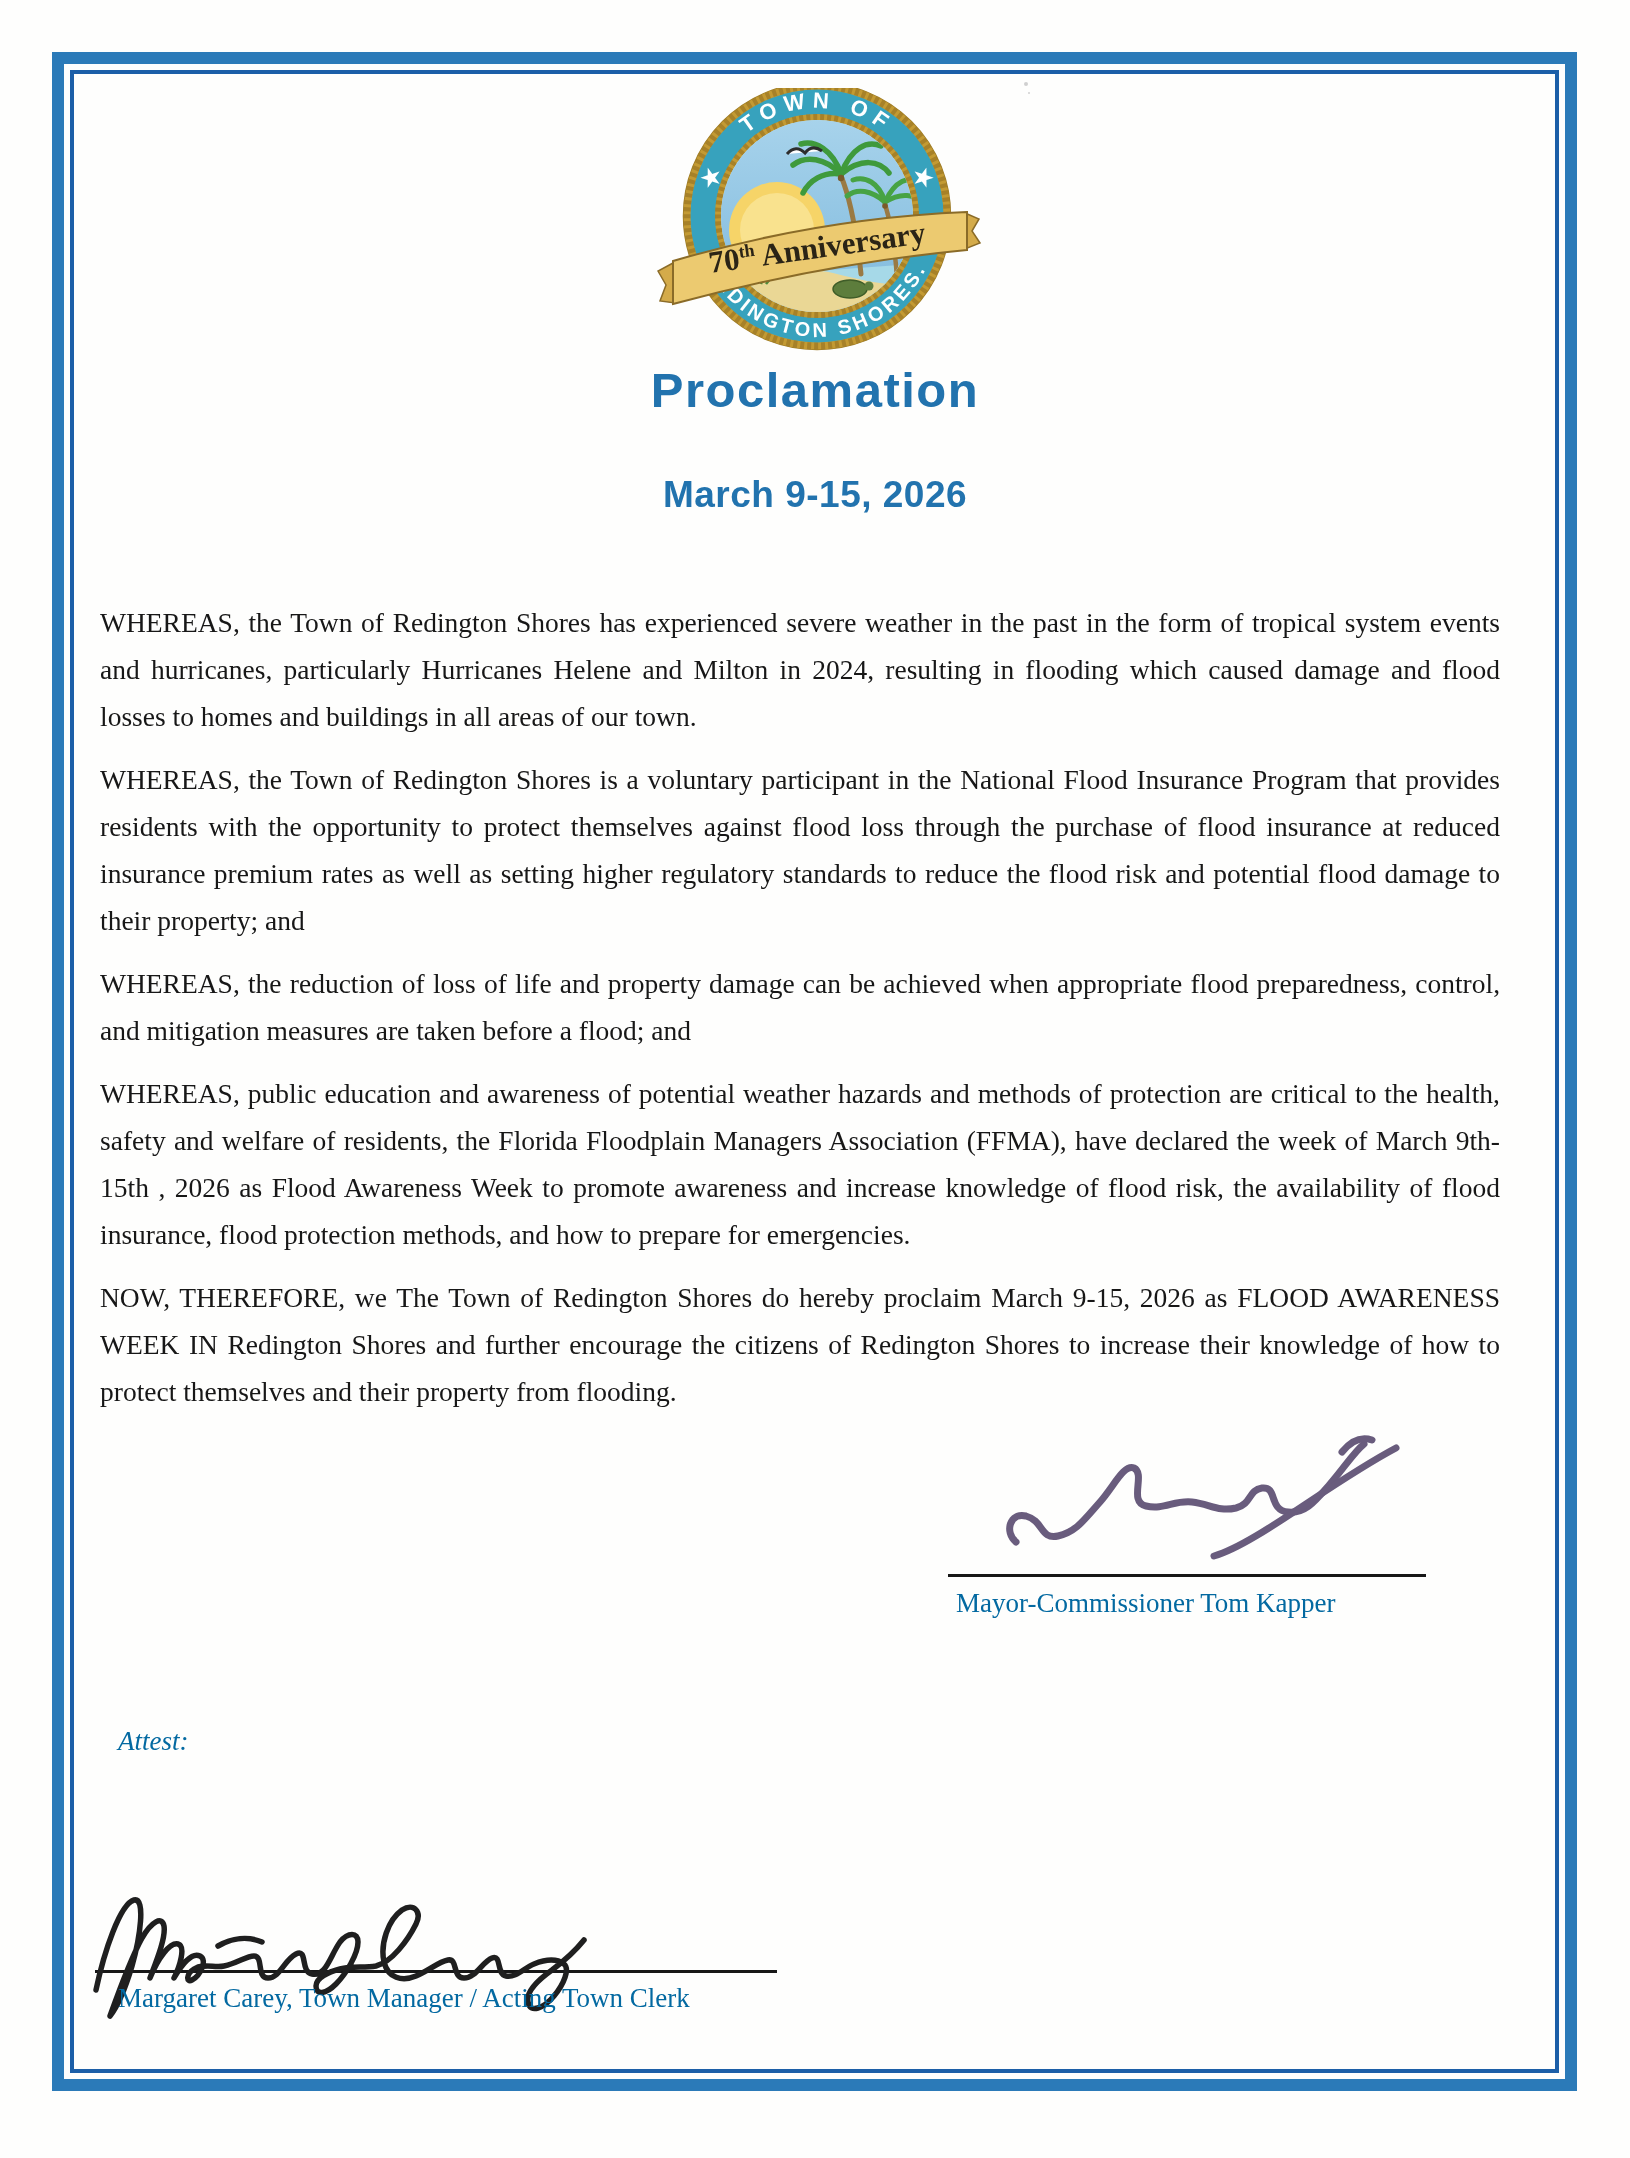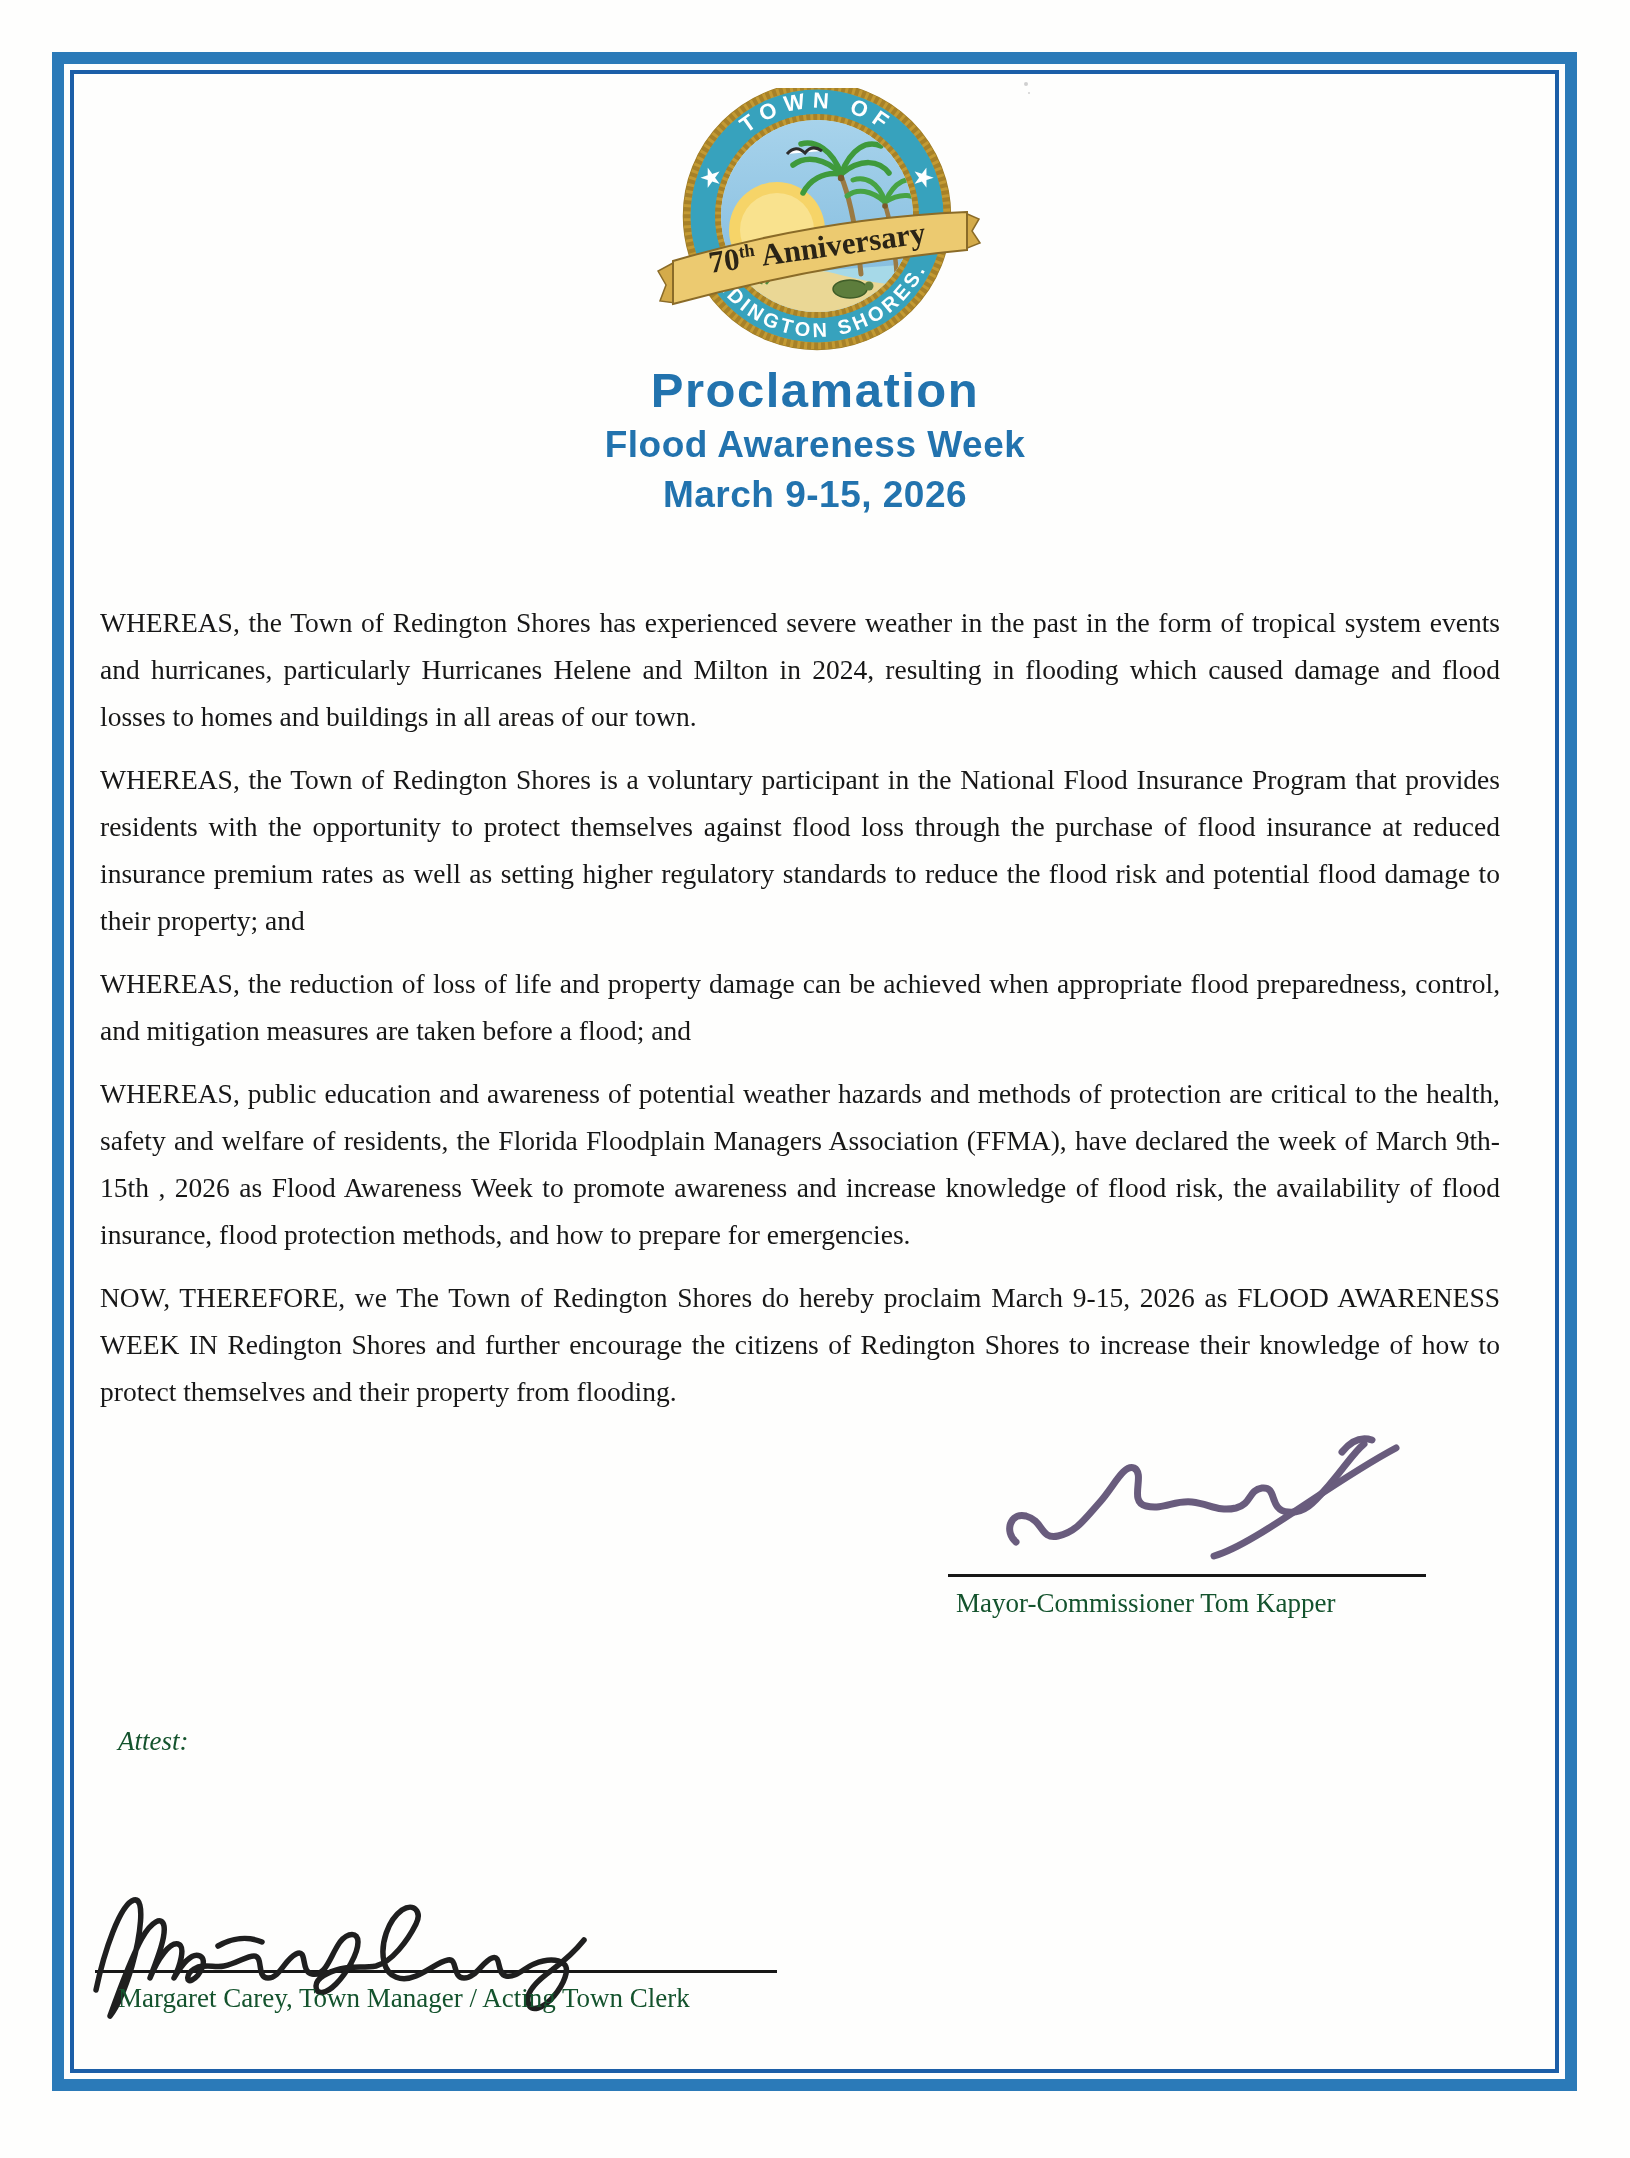--- a/index.html
+++ b/index.html
@@ -19,21 +19,21 @@
   .daterange{top:474px;font-size:37px;letter-spacing:.5px;}
   
   .bodytext{position:absolute;left:100px;top:583px;width:1400px;
             font-size:27.5px;line-height:47px;text-align:justify;color:#171717;}
   .bodytext p{margin:16px 0 14px 0;}
   .bodytext sup{font-size:17px;vertical-align:super;line-height:0;}
   
   .sig-line{position:absolute;height:3px;background:#171717;}
   .mayor-line{left:948px;top:1574px;width:478px;}
   .clerk-line{left:95px;top:1970px;width:682px;}
-  .sig-label{position:absolute;font-size:27px;color:#14532d;}
+  .sig-label{position:absolute;font-size:27px;color:#0369a1;}
   .mayor-label{left:956px;top:1588px;}
   .attest{left:118px;top:1726px;font-style:italic;}
   .clerk-label{left:118px;top:1983px;}
   .sig-svg{position:absolute;}
   .mayor-sig{left:998px;top:1426px;width:412px;height:152px;}
   .clerk-sig{left:86px;top:1886px;width:505px;height:150px;}
   
   .speck{position:absolute;left:1024px;top:82px;width:4px;height:4px;border-radius:50%;
          background:#9a9a9a;opacity:.45;box-shadow:3px 9px 0 -1px #9a9a9a;}
 </style>
@@ -108,21 +108,20 @@
     <text x="46" y="98" text-anchor="middle" font-size="26" fill="#ffffff" transform="rotate(-18 46 90)">★</text>
     <text x="258" y="98" text-anchor="middle" font-size="26" fill="#ffffff" transform="rotate(18 258 90)">★</text>
 
     <path d="M 8,175 L -7,183 L 1,197 L -5,213 L 10,215 Z" fill="#d4ab4a" stroke="#8a6b28" stroke-width="1.5"></path>
     <path d="M 300,125 L 314,131 L 307,143 L 315,155 L 300,161 Z" fill="#d4ab4a" stroke="#8a6b28" stroke-width="1.5"></path>
     <path d="M 8,173 Q 155,130 302,124 L 302,162 Q 155,176 8,216 Z" fill="#ecca70" stroke="#8a6b28" stroke-width="2"></path>
     <text x="152" y="170" text-anchor="middle" transform="rotate(-8 152 160)" font-family="Liberation Serif, serif" font-weight="bold" font-size="31" fill="#2b2416"><tspan>70</tspan><tspan dy="-11" font-size="18">th</tspan><tspan dy="11"> Anniversary</tspan></text>
   </svg>
 
   <div class="heading title">Proclamation</div>
-  <div class="heading subtitle">Flood Awareness Week</div>
   <div class="heading daterange">March 9-15, 2026</div>
 
   <div class="bodytext">
     <p>WHEREAS, the Town of Redington Shores has experienced severe weather in the past in the form of tropical system events and hurricanes, particularly Hurricanes Helene and Milton in 2024, resulting in flooding which caused damage and flood losses to homes and buildings in all areas of our town.</p>
     <p>WHEREAS, the Town of Redington Shores is a voluntary participant in the National Flood Insurance Program that provides residents with the opportunity to protect themselves against flood loss through the purchase of flood insurance at reduced insurance premium rates as well as setting higher regulatory standards to reduce the flood risk and potential flood damage to their property; and</p>
     <p>WHEREAS, the reduction of loss of life and property damage can be achieved when appropriate flood preparedness, control, and mitigation measures are taken before a flood; and</p>
     <p>WHEREAS, public education and awareness of potential weather hazards and methods of protection are critical to the health, safety and welfare of residents, the Florida Floodplain Managers Association (FFMA), have declared the week of March 9th-15th , 2026 as Flood Awareness Week to promote awareness and increase knowledge of flood risk, the availability of flood insurance, flood protection methods, and how to prepare for emergencies.</p>
     <p>NOW, THEREFORE, we The Town of Redington Shores do hereby proclaim March 9-15, 2026 as FLOOD AWARENESS WEEK IN Redington Shores and further encourage the citizens of Redington Shores to increase their knowledge of how to protect themselves and their property from flooding.</p>
   </div>
 

